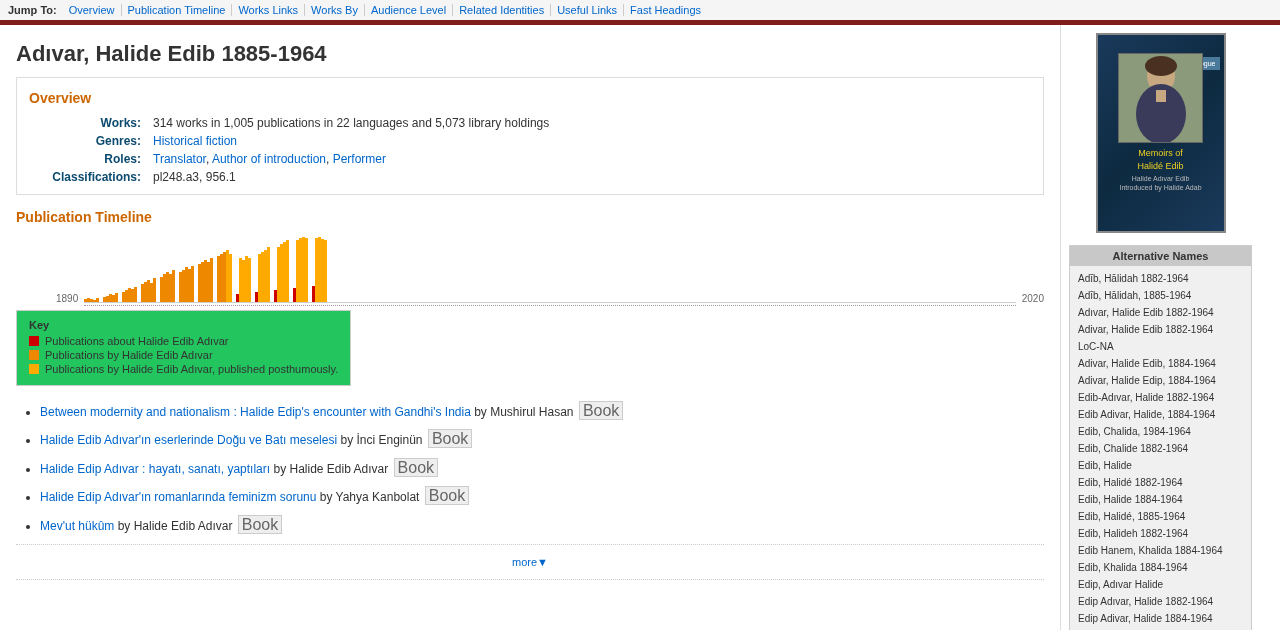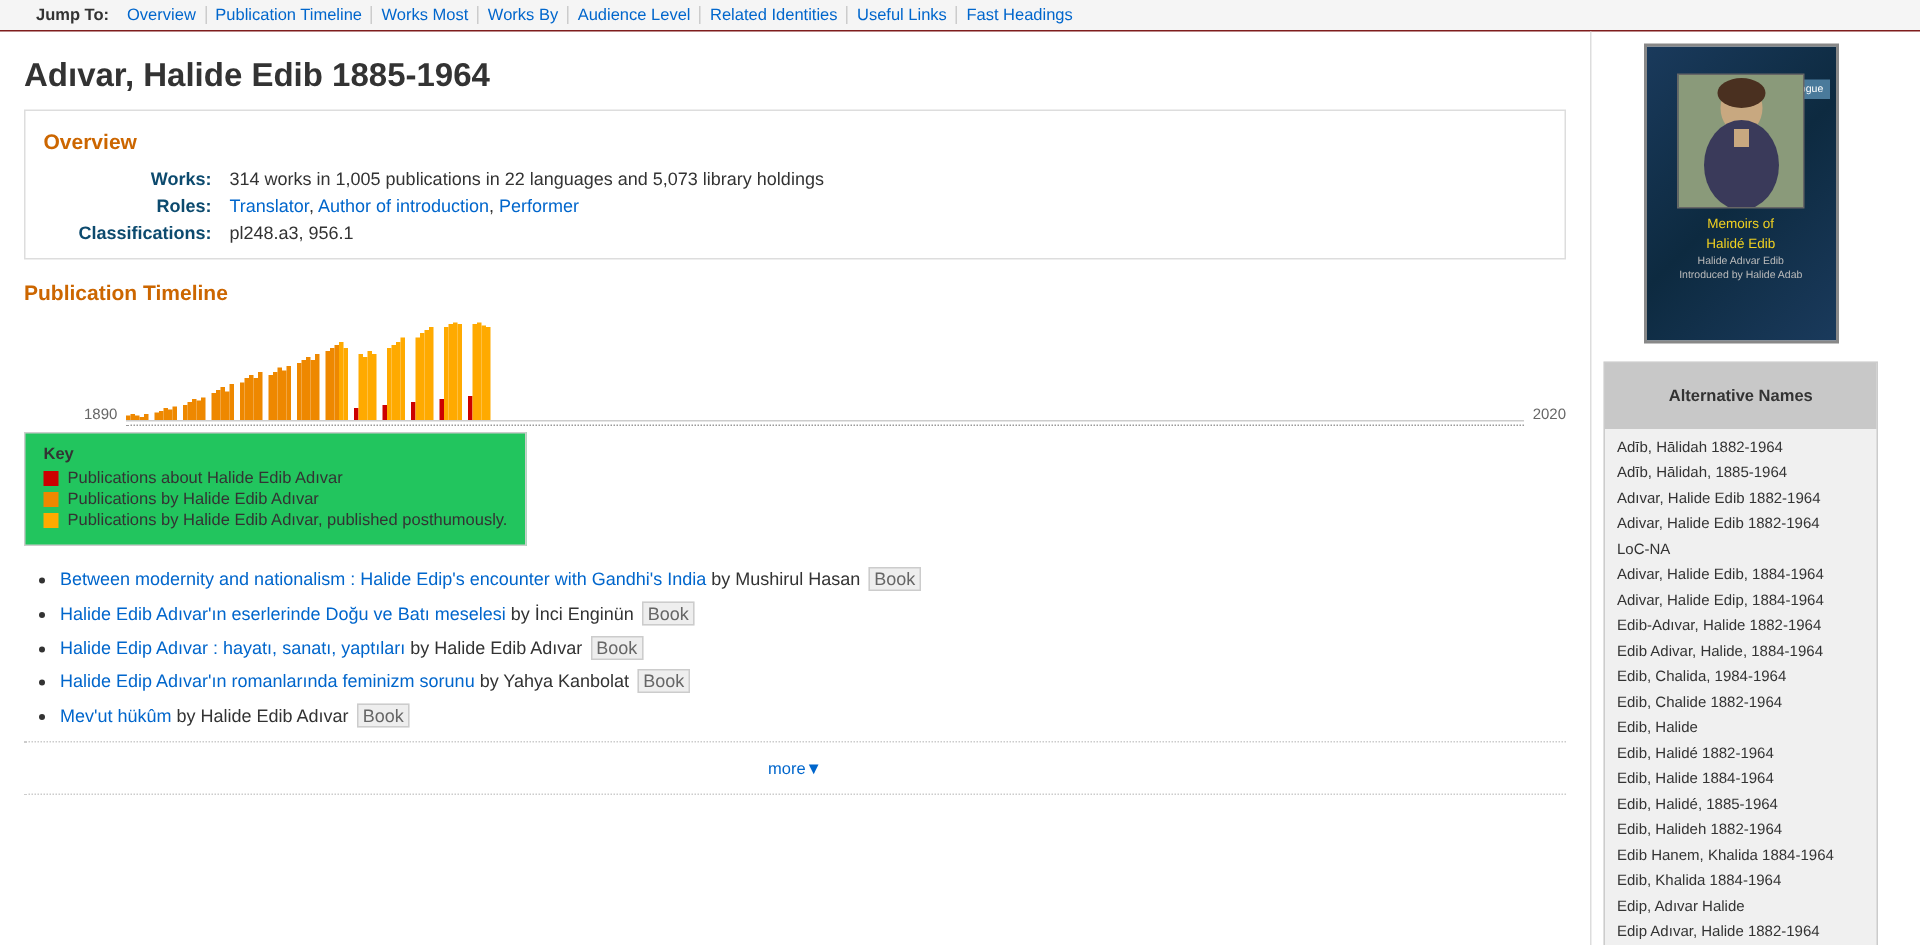--- a/index.html
+++ b/index.html
@@ -1,22 +1,22 @@
 <!DOCTYPE html>
 <html><head>
   <meta charset="utf-8">
   <style>
     * { margin: 0; padding: 0; box-sizing: border-box; }
     body { font-family: Arial, sans-serif; font-size: 12px; color: #333; background: #fff; }
 
     
     #jump-bar {
       background: #f5f5f5;
-      border-bottom: 1px solid #7f1d1d;
-      padding: 4px 24px;
+      border-bottom: 5px solid #7f1d1d;
+      padding: 4px 8px;
       display: flex;
       align-items: center;
       gap: 0;
       font-size: 11px;
     }
     #jump-bar .jump-label {
       font-weight: bold;
       margin-right: 6px;
       color: #333;
     }
@@ -125,21 +125,21 @@
       font-size: 13px;
       font-weight: bold;
       margin-bottom: 8px;
     }
     .works-list { list-style: disc; padding-left: 24px; }
     .works-list li { margin-bottom: 6px; line-height: 1.4; }
     .works-list a { color: #06c; text-decoration: none; }
     .works-list .by-author { color: #333; }
     .works-list .badge {
       color: #666;
-      font-size: 12px;
+      font-size: 16px;
       background: #eee;
       border: 1px solid #ccc;
       padding: 0 3px;
       margin-left: 2px;
     }
 
     .more-link {
       text-align: center;
       padding: 10px;
       border-top: 1px dotted #ccc;
@@ -194,21 +194,21 @@
       line-height: 1.3;
     }
 
     
     .alt-names-panel {
       border: 1px solid #ccc;
       background: #f0f0f0;
     }
     .alt-names-header {
       background: #c8c8c8;
-      padding: 16px 8px;
+      padding: 4px 8px;
       font-weight: bold;
       font-size: 11px;
       text-align: center;
     }
     .alt-names-list {
       padding: 4px 8px;
       font-size: 10px;
       line-height: 1.7;
       color: #333;
     }
@@ -217,40 +217,46 @@
     ::-webkit-scrollbar { width: 6px; }
     ::-webkit-scrollbar-thumb { background: #ccc; }
   </style>
 </head>
 <body>
 
 <div id="jump-bar">
   <span class="jump-label">Jump To:</span>
   <a href="#">Overview</a>
   <a href="#">Publication Timeline</a>
-  <a href="#">Works Most</a>
+  <a href="#">Works Links</a>
   <a href="#">Works By</a>
   <a href="#">Audience Level</a>
   <a href="#">Related Identities</a>
   <a href="#">Useful Links</a>
   <a href="#">Fast Headings</a>
 </div>
 
 <div class="page-layout">
   <div class="main-content">
 
     <h1 class="author-title">Adıvar, Halide Edib 1885-1964</h1>
 
     <div class="overview-section">
       <div class="section-heading">Overview</div>
       <table class="overview-table">
         <tbody>
             <tr>
           <td class="label">Works:</td>
           <td>314 works in 1,005 publications in 22 languages and 5,073 library holdings</td>
+        </tr>
+        <tr>
+          <td class="label">Genres:</td>
+          <td>
+            <a href="#">Historical fiction</a>
+          </td>
         </tr>
         <tr>
           <td class="label">Roles:</td>
           <td>
             <a href="#">Translator</a>,
             <a href="#">Author of introduction</a>,
             <a href="#">Performer</a>
           </td>
         </tr>
         <tr>

